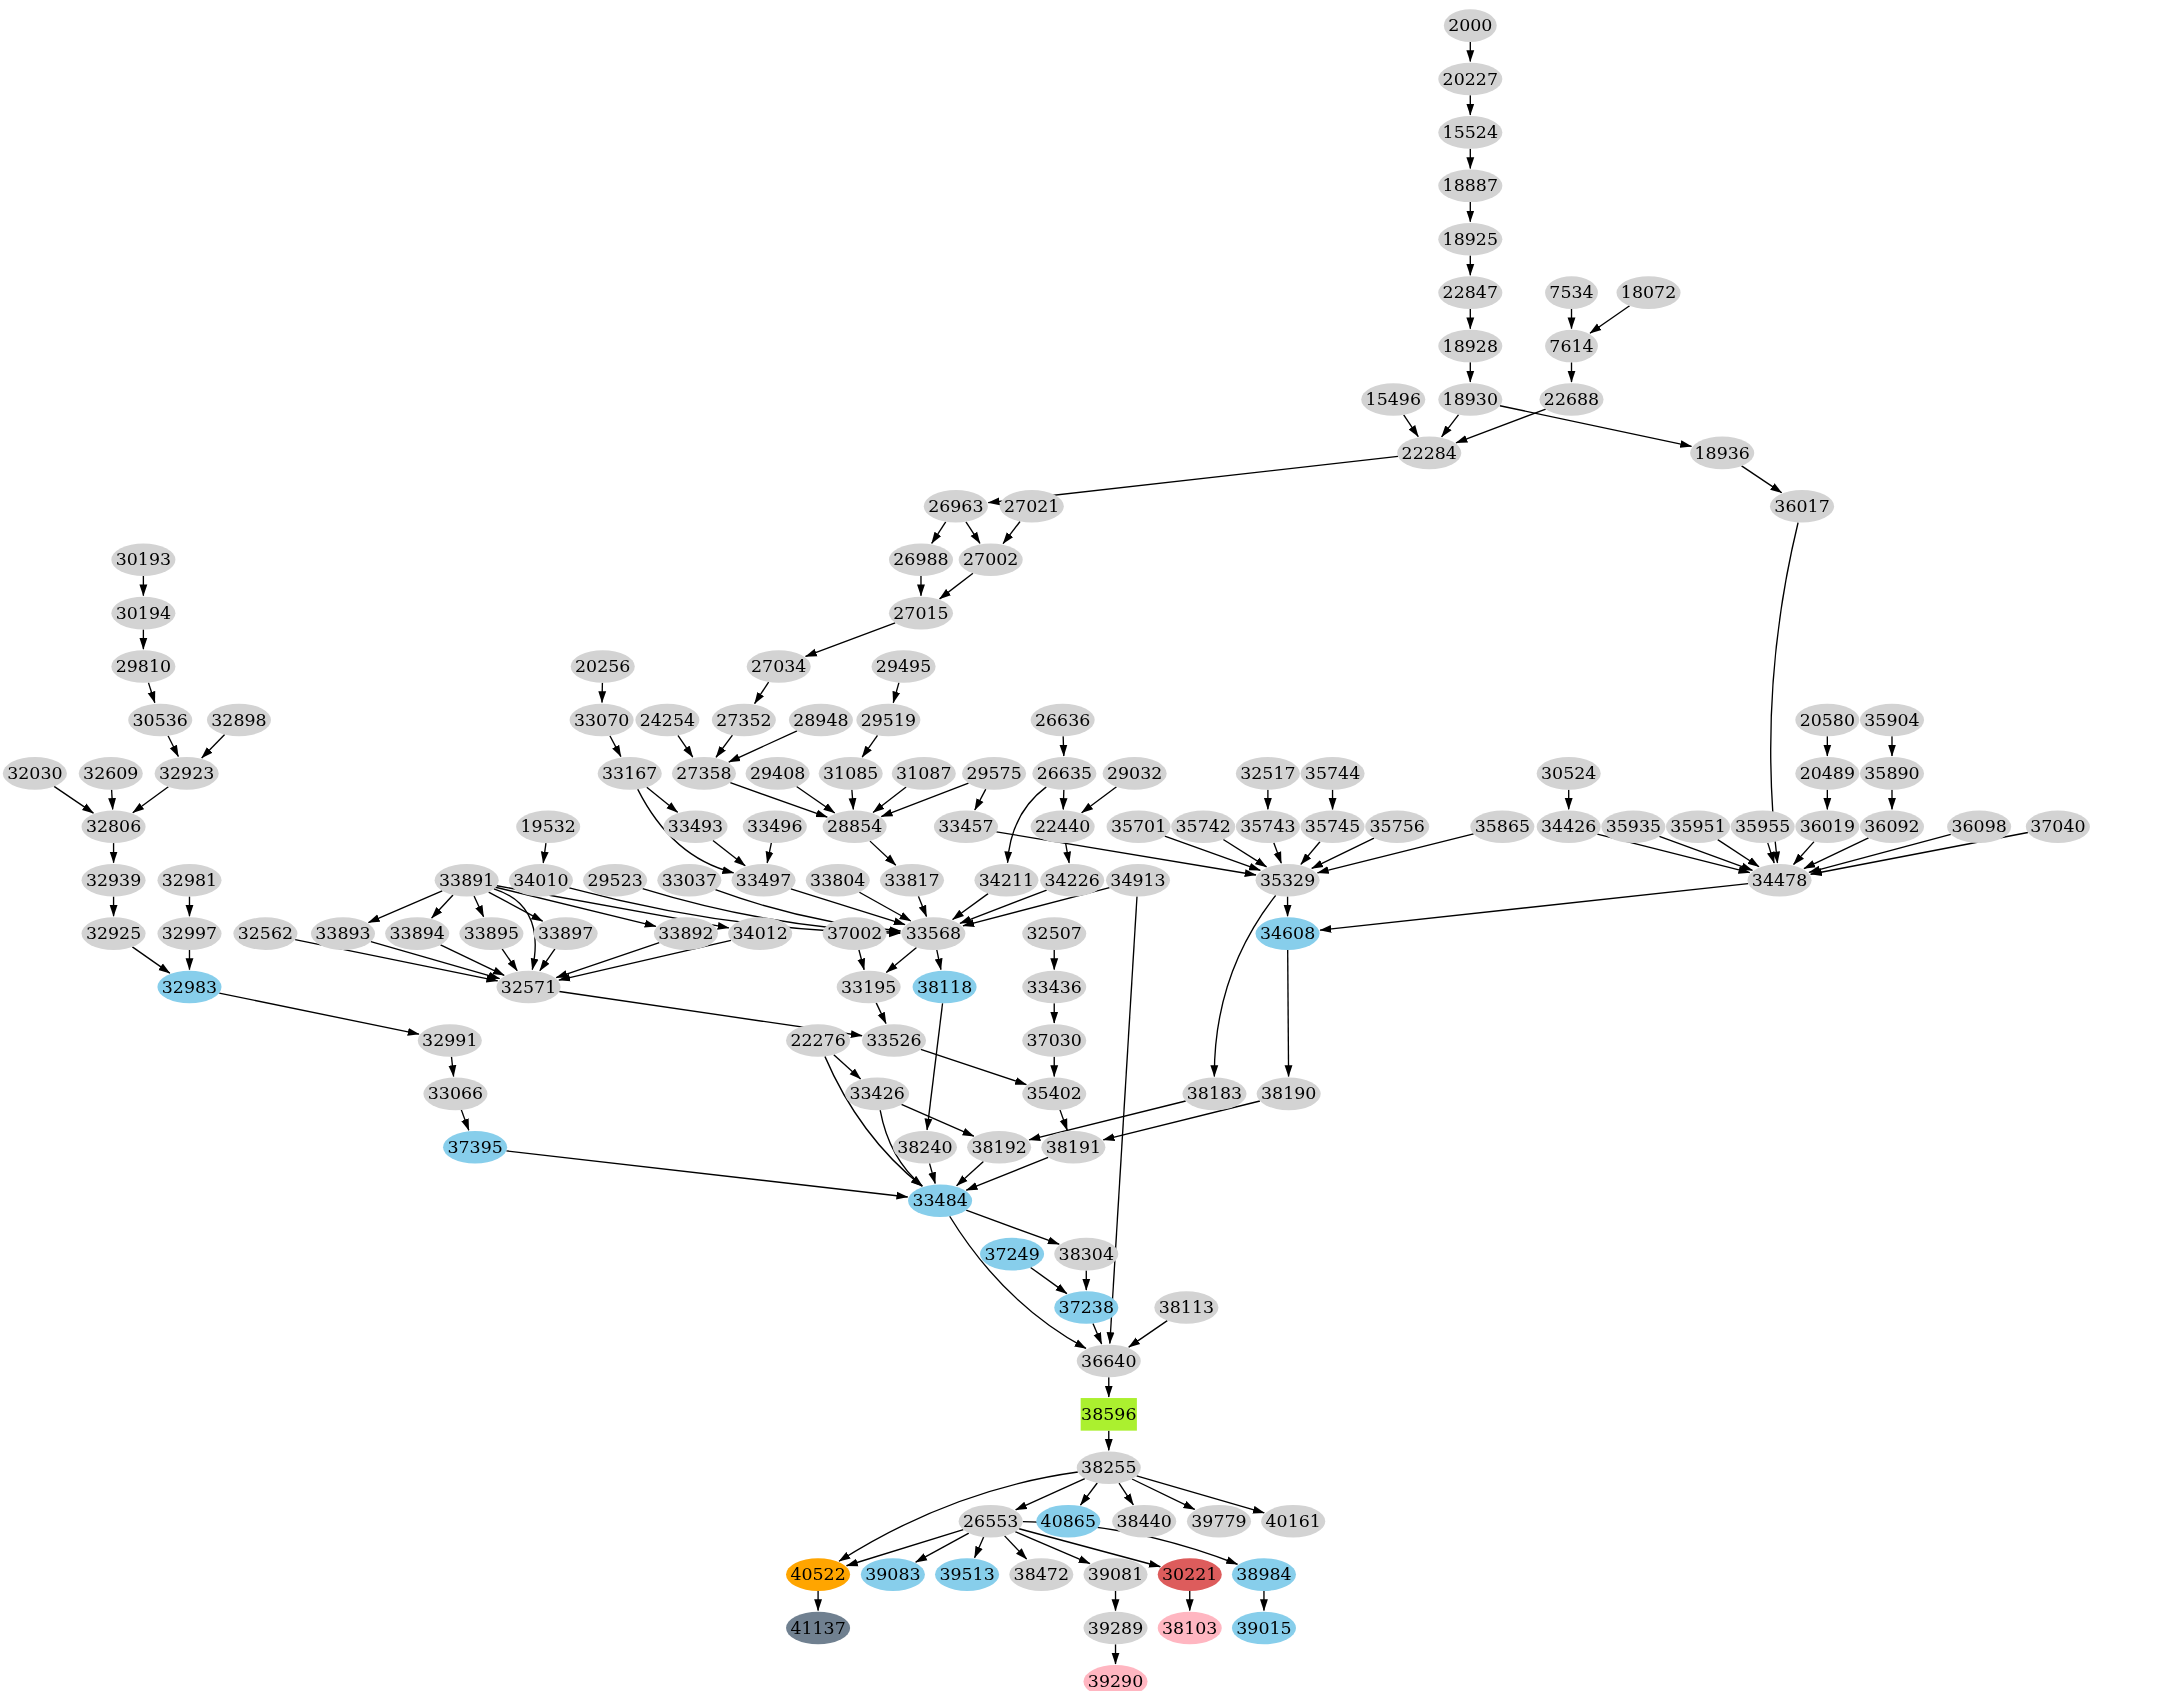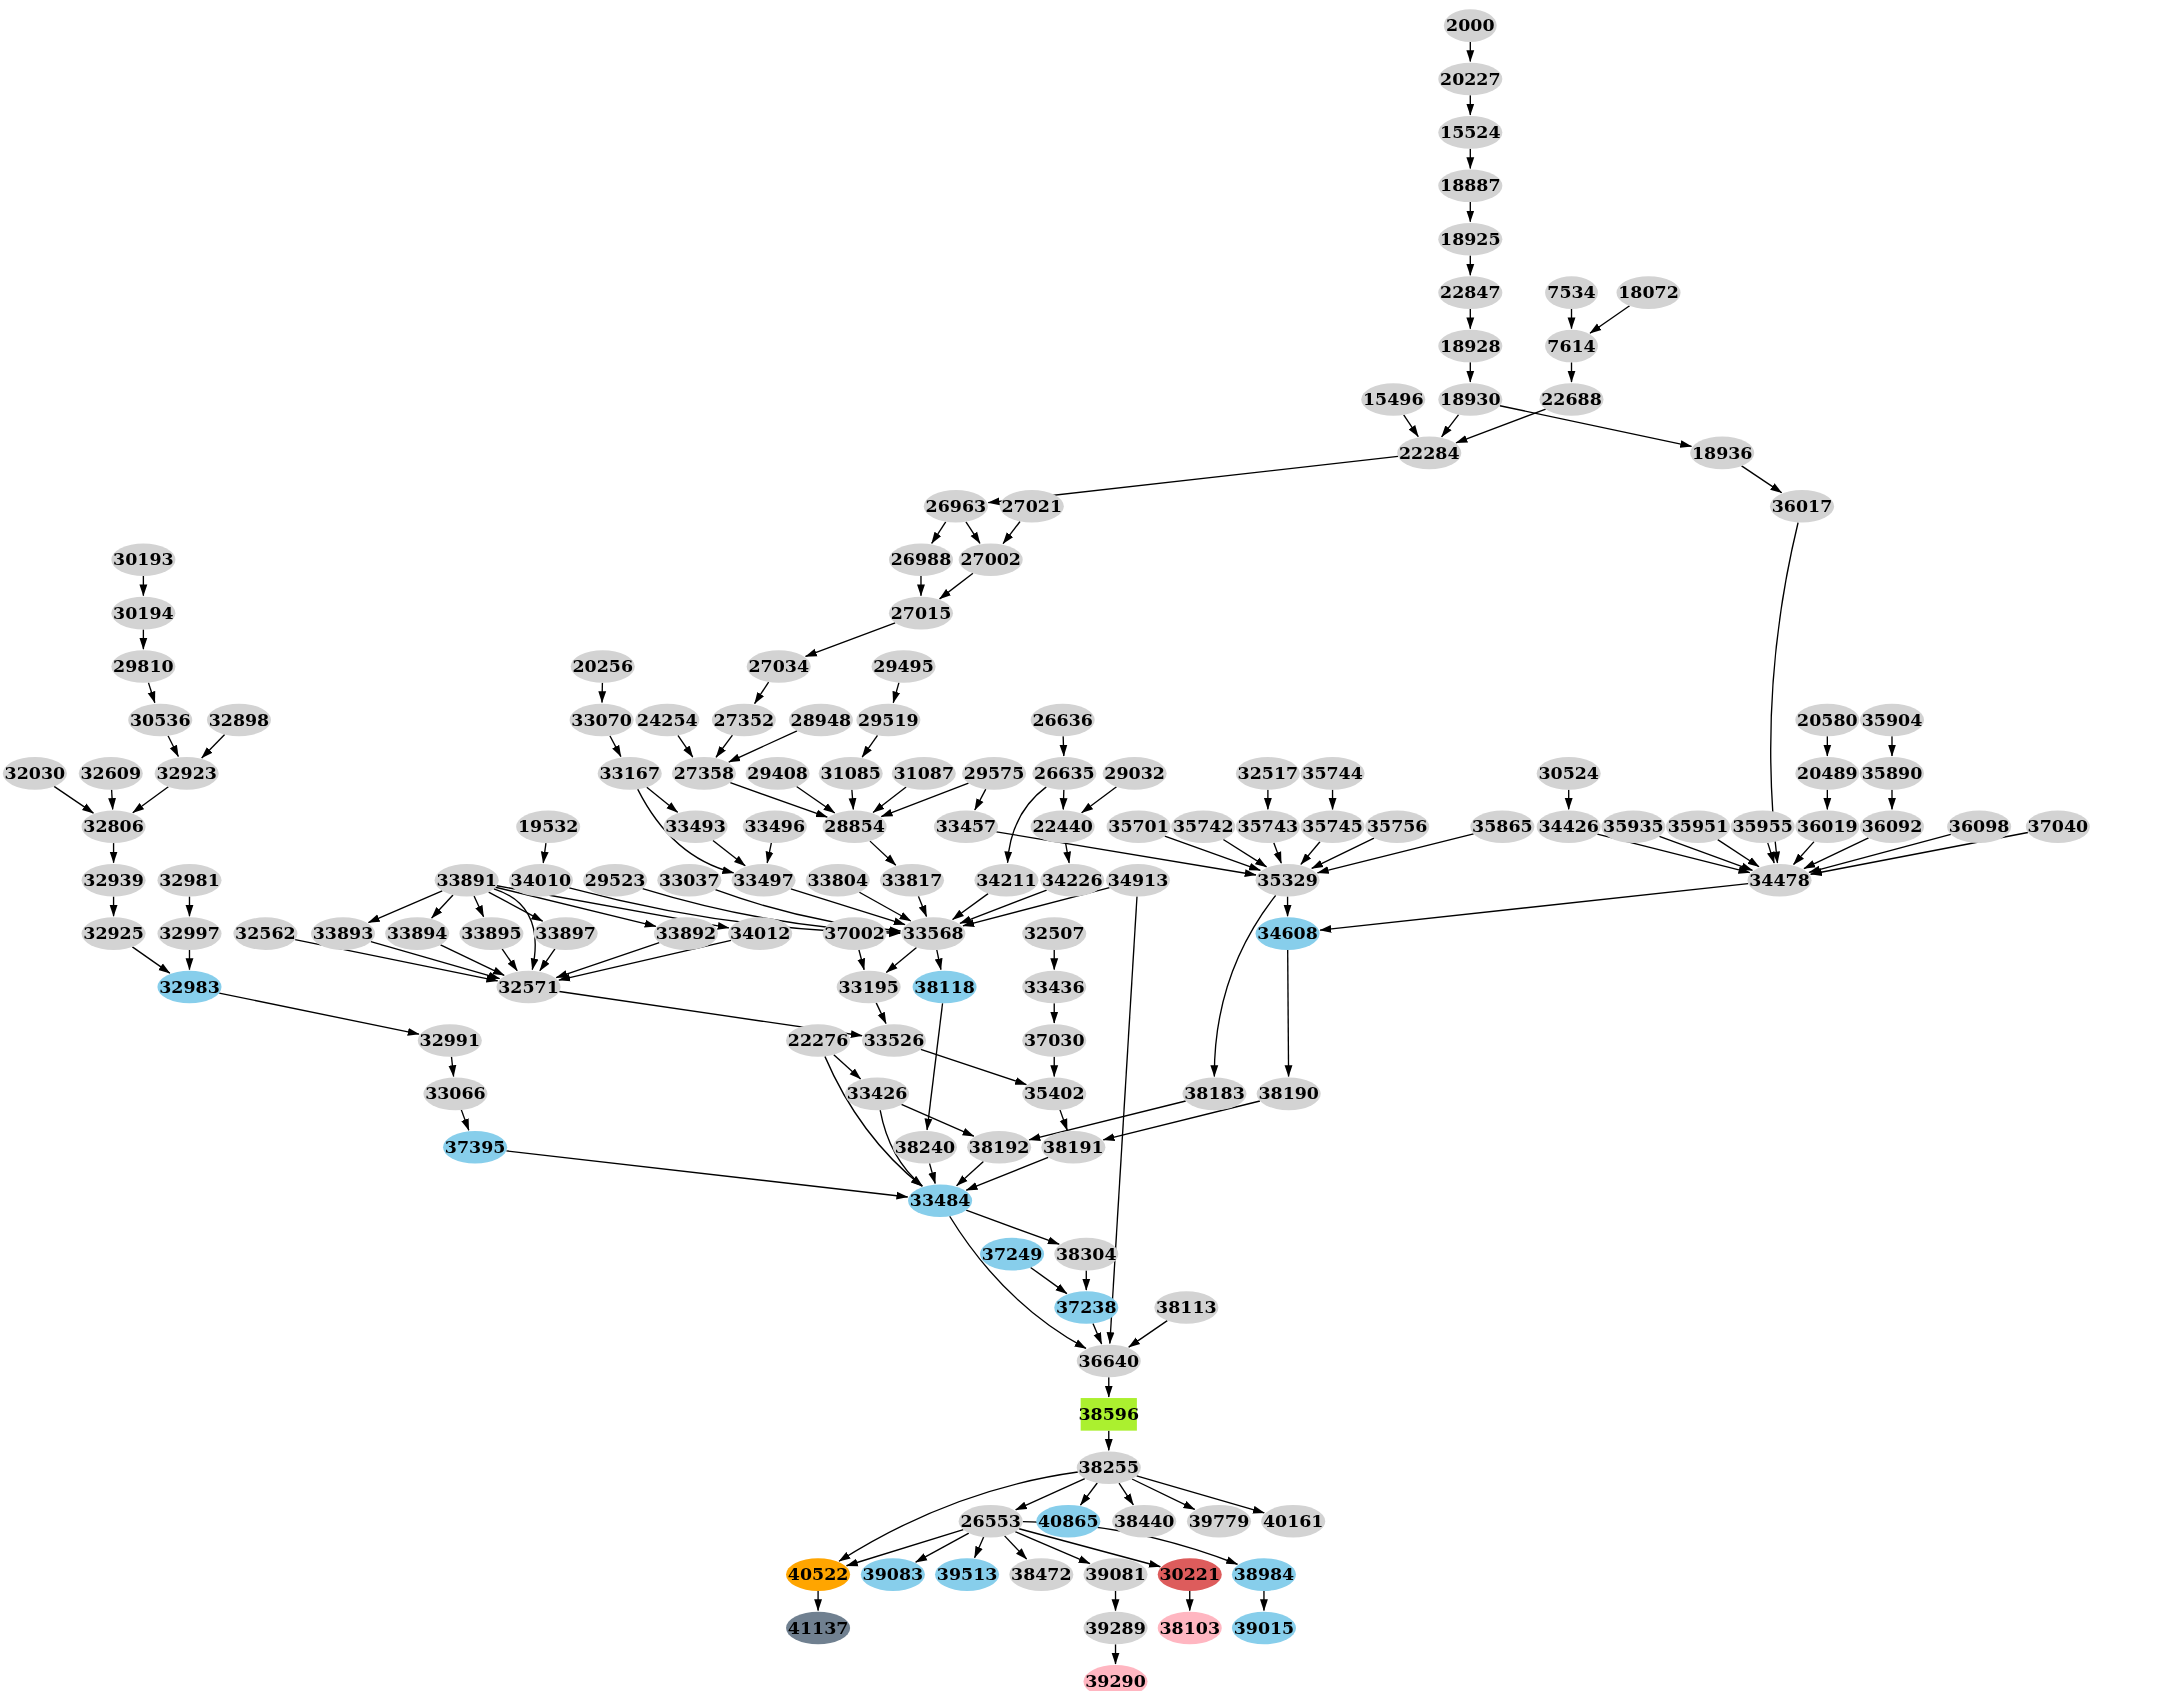--- a/index.html
+++ b/index.html
@@ -1,16 +1,16 @@
 <!DOCTYPE html>
 <html style="font-size:9px"><head>
 <meta charset="utf-8">
 <style>
   html,body{margin:0;padding:0;background:#ffffff;}
-  #canvas{position:relative;width:2172px;height:1691px;background:#ffffff;overflow:hidden;font-weight:bold;}
+  #canvas{position:relative;width:2172px;height:1691px;background:#ffffff;overflow:hidden;}
   #graph-svg{position:absolute;left:0;top:0;}
   .node-label{font-family:"DejaVu Serif","Liberation Serif",serif;font-size:31px;fill:#000000;
               text-anchor:middle;dominant-baseline:middle;}
   .edge{fill:none;stroke:#000000;stroke-width:2.4;}
 </style>
 </head>
 <body>
 
 <div id="canvas">
   <svg id="graph-svg" xmlns="http://www.w3.org/2000/svg" width="2172" height="1707" viewBox="0 0 3863 3035">

